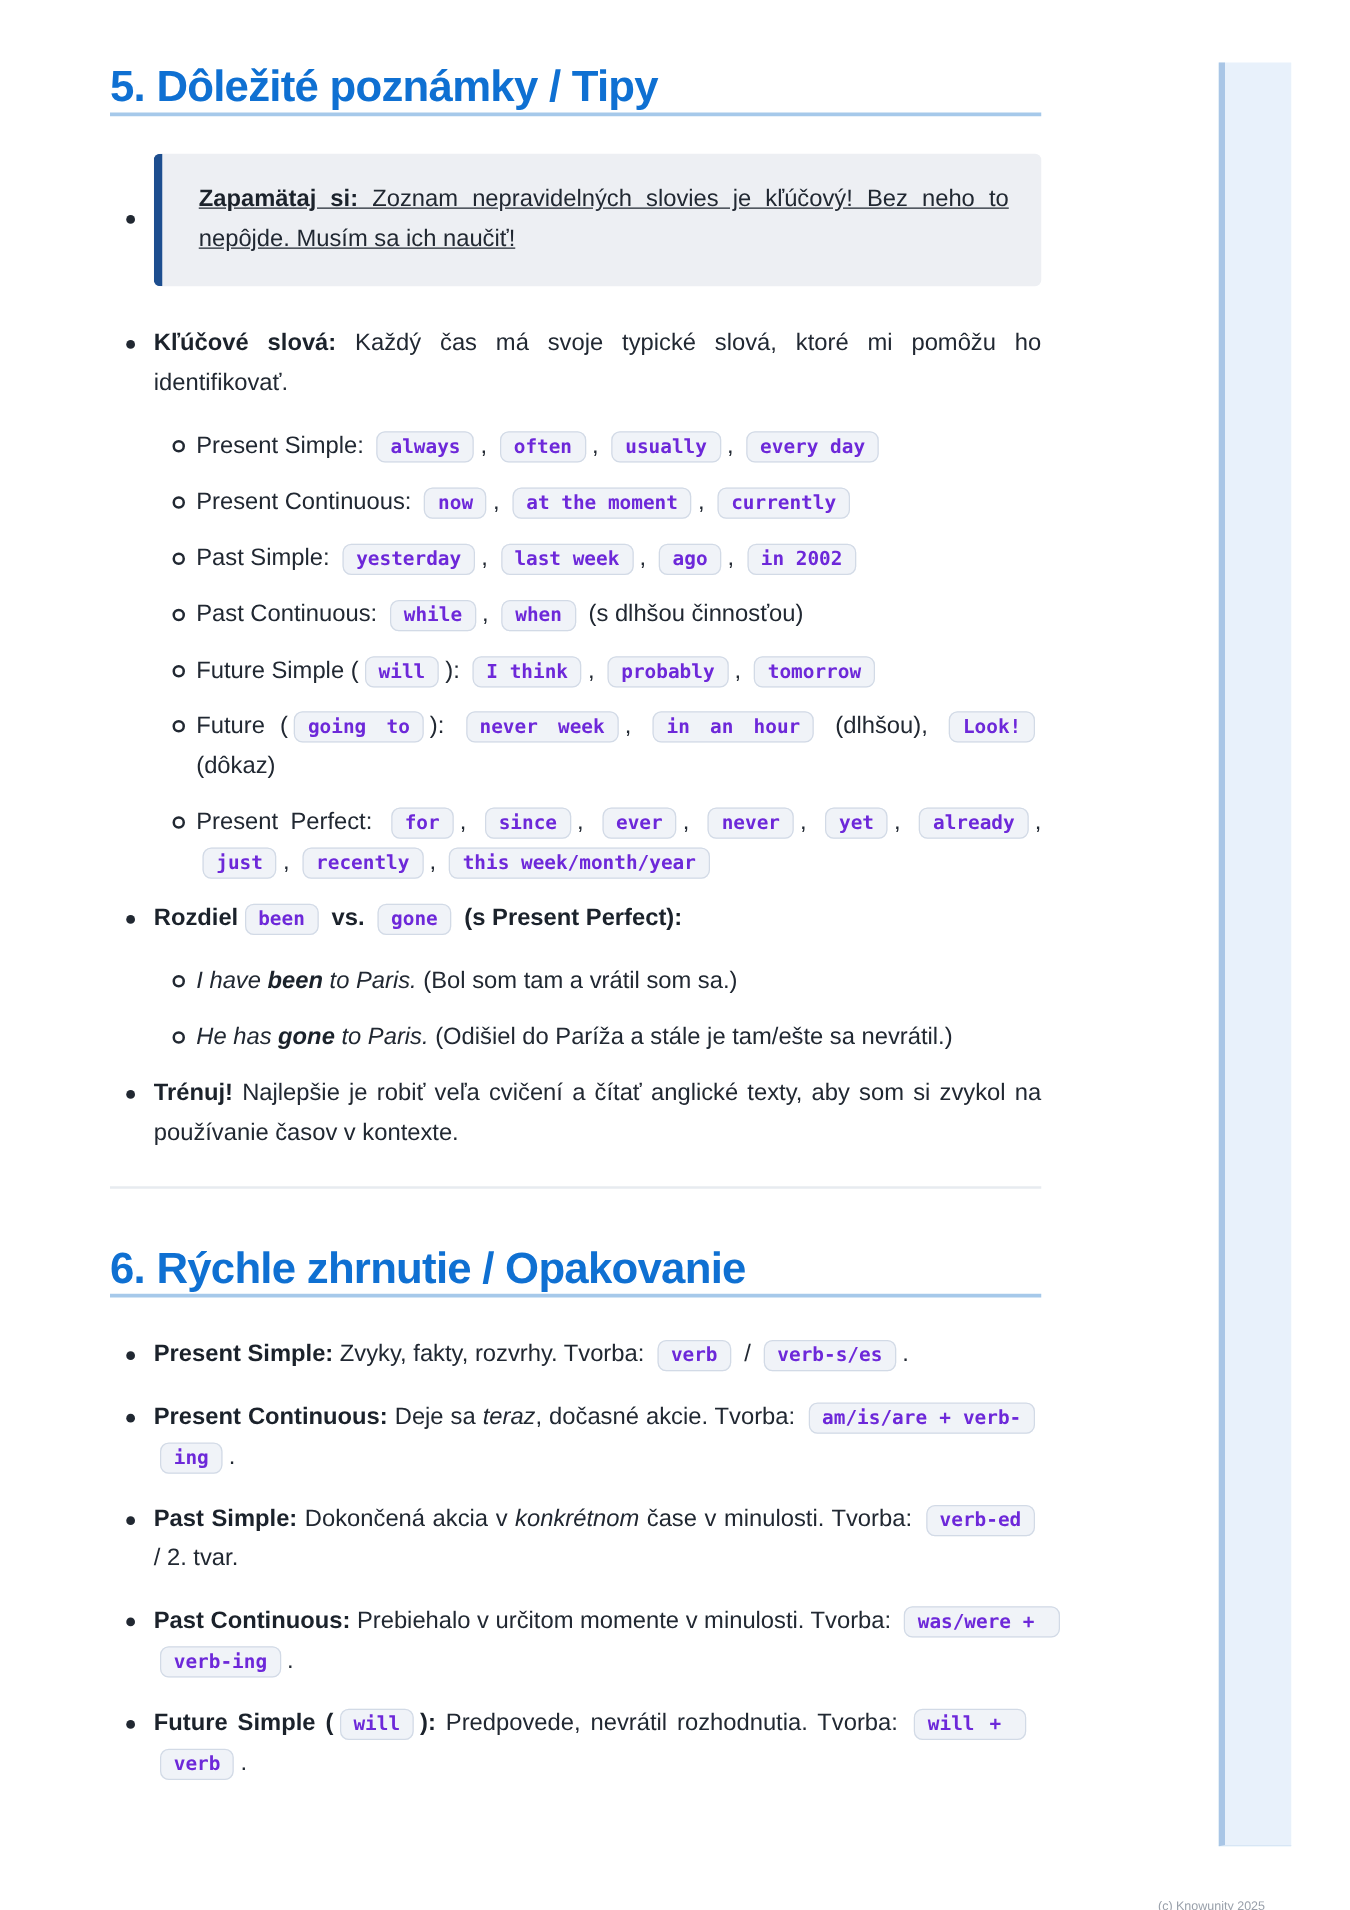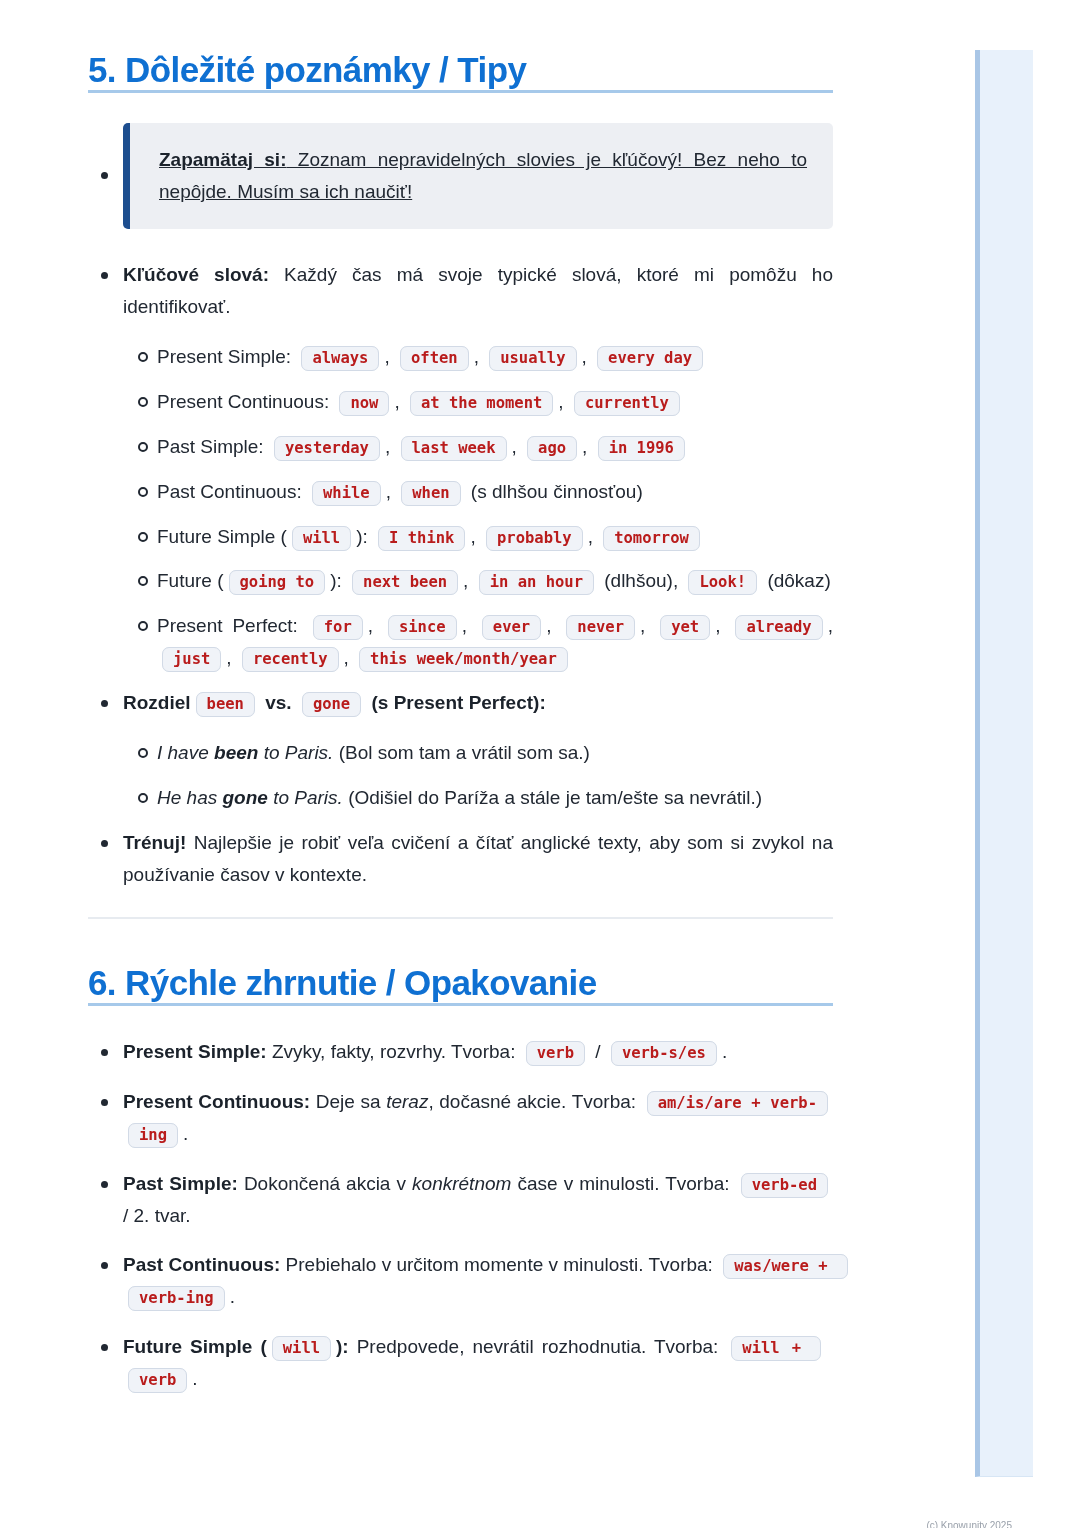--- a/index.html
+++ b/index.html
@@ -21,21 +21,21 @@
   .section-divider{height:0;border:0;border-top:2px solid #e7ebf0;margin:26px 0 44px 0;}
   .rich{margin:0;font-size:19px;line-height:1.68;text-align:justify;}
   .seg-text{}
   .seg-b{font-weight:700;color:#1b222b;}
   .seg-i{font-style:italic;}
   .seg-bi{font-weight:700;font-style:italic;color:#1b222b;}
   .seg-chip{
     display:inline;
     font-family:"DejaVu Sans Mono",monospace;
     font-size:15.5px;font-weight:700;
-    color:#b91c1c;background:#f0f3f8;
+    color:#6d28d9;background:#f0f3f8;
     border:1px solid #d2dae6;border-radius:7px;
     padding:2px 10px 3px 10px;margin:0 5px;
     -webkit-box-decoration-break:clone;box-decoration-break:clone;
     white-space:pre-wrap;
   }
   .callout-row{position:relative;padding-left:35px;margin:0 0 30px 0;}
   .callout{
     border-left:7px solid #1d4e8f;
     background:#edeff3;
     border-radius:5px;
@@ -88,33 +88,33 @@
       <div class="li2">
         <span class="marker circle"></span>
         <div class="rich li-text"><span class="seg-text">Present Simple: </span><span class="seg-chip">always</span><span class="seg-text">, </span><span class="seg-chip">often</span><span class="seg-text">, </span><span class="seg-chip">usually</span><span class="seg-text">, </span><span class="seg-chip">every day</span></div>
       </div>
       <div class="li2">
         <span class="marker circle"></span>
         <div class="rich li-text"><span class="seg-text">Present Continuous: </span><span class="seg-chip">now</span><span class="seg-text">, </span><span class="seg-chip">at the moment</span><span class="seg-text">, </span><span class="seg-chip">currently</span></div>
       </div>
       <div class="li2">
         <span class="marker circle"></span>
-        <div class="rich li-text"><span class="seg-text">Past Simple: </span><span class="seg-chip">yesterday</span><span class="seg-text">, </span><span class="seg-chip">last week</span><span class="seg-text">, </span><span class="seg-chip">ago</span><span class="seg-text">, </span><span class="seg-chip">in 1996</span></div>
+        <div class="rich li-text"><span class="seg-text">Past Simple: </span><span class="seg-chip">yesterday</span><span class="seg-text">, </span><span class="seg-chip">last week</span><span class="seg-text">, </span><span class="seg-chip">ago</span><span class="seg-text">, </span><span class="seg-chip">in 2002</span></div>
       </div>
       <div class="li2">
         <span class="marker circle"></span>
         <div class="rich li-text"><span class="seg-text">Past Continuous: </span><span class="seg-chip">while</span><span class="seg-text">, </span><span class="seg-chip">when</span><span class="seg-text"> (s dlhšou činnosťou)</span></div>
       </div>
       <div class="li2">
         <span class="marker circle"></span>
         <div class="rich li-text"><span class="seg-text">Future Simple (</span><span class="seg-chip">will</span><span class="seg-text">): </span><span class="seg-chip">I think</span><span class="seg-text">, </span><span class="seg-chip">probably</span><span class="seg-text">, </span><span class="seg-chip">tomorrow</span></div>
       </div>
       <div class="li2">
         <span class="marker circle"></span>
-        <div class="rich li-text"><span class="seg-text">Future (</span><span class="seg-chip">going to</span><span class="seg-text">): </span><span class="seg-chip">next been</span><span class="seg-text">, </span><span class="seg-chip">in an hour</span><span class="seg-text"> (dlhšou), </span><span class="seg-chip">Look!</span><span class="seg-text"> (dôkaz)</span></div>
+        <div class="rich li-text"><span class="seg-text">Future (</span><span class="seg-chip">going to</span><span class="seg-text">): </span><span class="seg-chip">never week</span><span class="seg-text">, </span><span class="seg-chip">in an hour</span><span class="seg-text"> (dlhšou), </span><span class="seg-chip">Look!</span><span class="seg-text"> (dôkaz)</span></div>
       </div>
       <div class="li2">
         <span class="marker circle"></span>
         <div class="rich li-text"><span class="seg-text">Present Perfect: </span><span class="seg-chip">for</span><span class="seg-text">, </span><span class="seg-chip">since</span><span class="seg-text">, </span><span class="seg-chip">ever</span><span class="seg-text">, </span><span class="seg-chip">never</span><span class="seg-text">, </span><span class="seg-chip">yet</span><span class="seg-text">, </span><span class="seg-chip">already</span><span class="seg-text">, </span><span class="seg-chip">just</span><span class="seg-text">, </span><span class="seg-chip">recently</span><span class="seg-text">, </span><span class="seg-chip">this week/month/year</span></div>
       </div>
       <div class="li1">
         <span class="marker dot"></span>
         <div class="rich li-text"><span class="seg-b">Rozdiel</span><span class="seg-chip">been</span><span class="seg-b"> vs. </span><span class="seg-chip">gone</span><span class="seg-b"> (s Present Perfect):</span></div>
       </div>
       <div class="li2">

